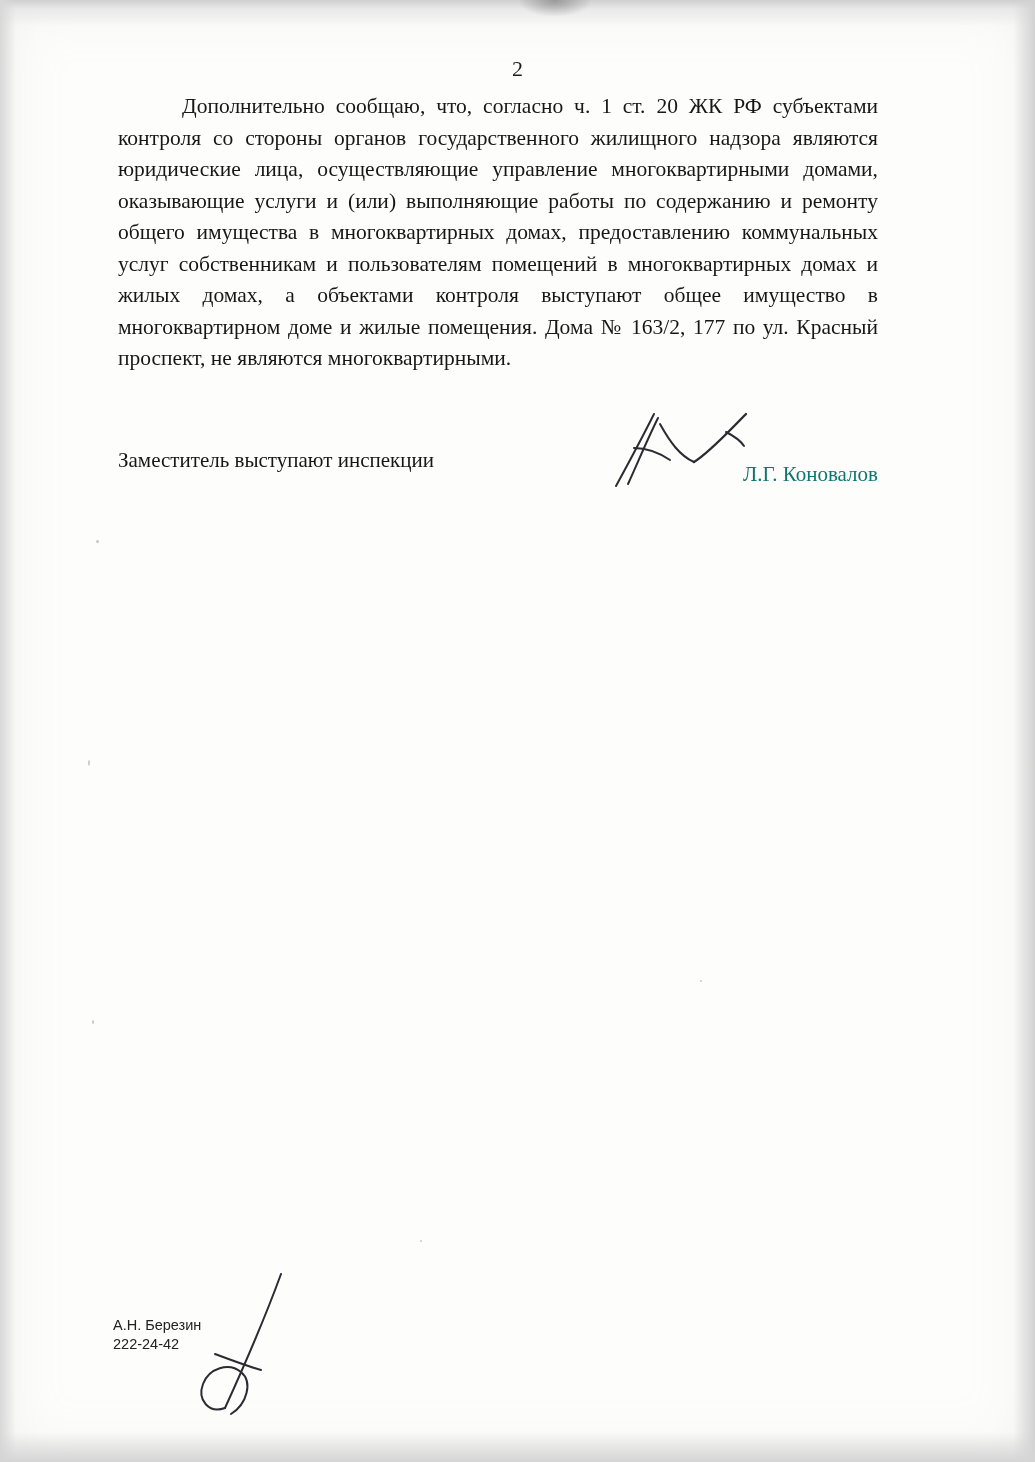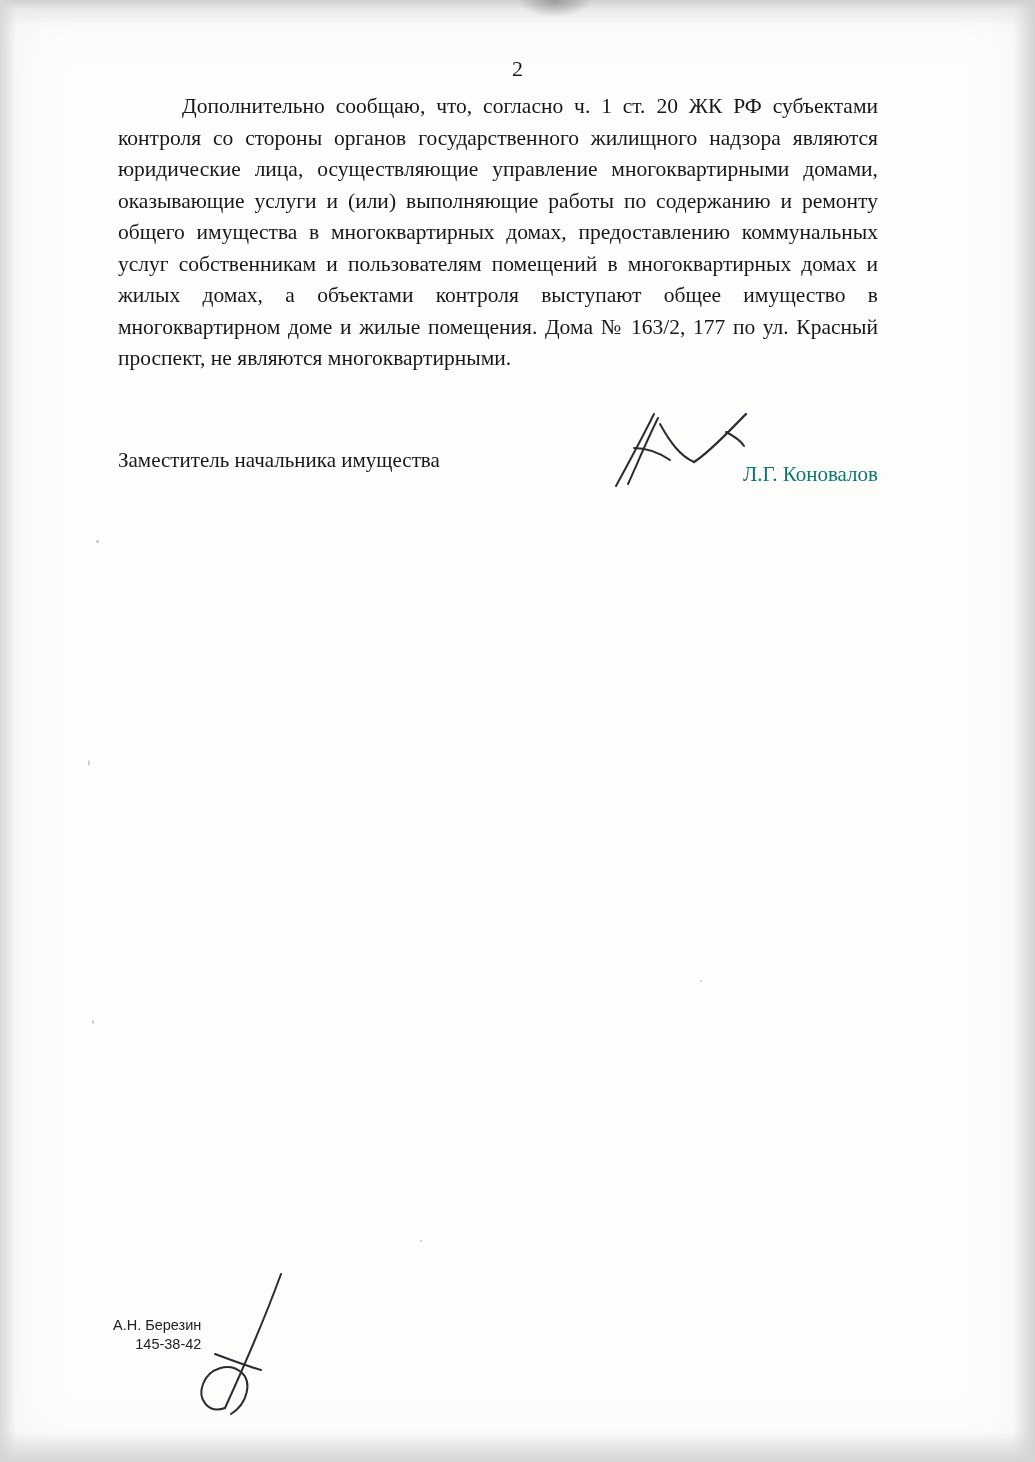--- a/index.html
+++ b/index.html
@@ -122,21 +122,21 @@
 
   .executor {
     position: absolute;
     left: 113px;
     top: 1316px;
     font-size: 14.5px;
     line-height: 19px;
     color: #222;
     font-family: "Liberation Sans", sans-serif;
   }
-  .executor div { white-space: nowrap; text-align: right; }
+  .executor div { white-space: nowrap; }
 
   .executor-sign {
     position: absolute;
     left: 185px;
     top: 1268px;
     width: 130px;
     height: 160px;
   }
 </style>
 </head>
@@ -153,21 +153,21 @@
   <div class="speck" style="left:88px; top:760px; width:2px; height:6px;"></div>
   <div class="speck" style="left:92px; top:1020px; width:2px; height:4px;"></div>
   <div class="speck" style="left:420px; top:1240px; width:2px; height:2px;"></div>
   <div class="speck" style="left:700px; top:980px; width:2px; height:2px;"></div>
 
   <div class="page-number">2</div>
 
   <div class="body-text">Дополнительно сообщаю, что, согласно ч. 1 ст. 20 ЖК РФ субъектами контроля со стороны органов государственного жилищного надзора являются юридические лица, осуществляющие управление многоквартирными домами, оказывающие услуги и (или) выполняющие работы по содержанию и ремонту общего имущества в многоквартирных домах, предоставлению коммунальных услуг собственникам и пользователям помещений в многоквартирных домах и жилых домах, а объектами контроля выступают общее имущество в многоквартирном доме и жилые помещения. Дома № 163/2, 177 по ул. Красный проспект, не являются многоквартирными.</div>
 
   <div class="signature-row">
-    <span class="sign-title">Заместитель начальника имущества</span>
+    <span class="sign-title">Заместитель выступают инспекции</span>
 
     <span class="signature-mark">
       <svg viewBox="0 0 170 80" width="170" height="80" aria-hidden="true">
         <g fill="none" stroke="#2b2b33" stroke-width="2" stroke-linecap="round">
           <path d="M18 78 C 30 56, 44 30, 56 6"></path>
           <path d="M30 76 C 40 54, 50 30, 60 10"></path>
           <path d="M36 40 C 48 40, 60 44, 72 52"></path>
           <path d="M62 16 C 72 34, 82 48, 96 54"></path>
           <path d="M96 54 C 112 44, 130 24, 148 6" stroke-width="2.4"></path>
           <path d="M128 24 C 136 28, 142 32, 146 38"></path>
@@ -183,16 +183,16 @@
       <g fill="none" stroke="#2b2b33" stroke-width="2" stroke-linecap="round">
         <path d="M96 6 C 80 50, 60 96, 40 140"></path>
         <path d="M40 140 C 24 146, 12 132, 18 116 C 24 100, 44 94, 56 104 C 68 114, 62 136, 46 146"></path>
         <path d="M30 86 C 46 92, 62 98, 76 102"></path>
       </g>
     </svg>
   </div>
 
   <div class="executor">
     <div>А.Н. Березин</div>
-    <div>145-38-42</div>
+    <div>222-24-42</div>
   </div>
 
 </div>
 
 </body></html>

